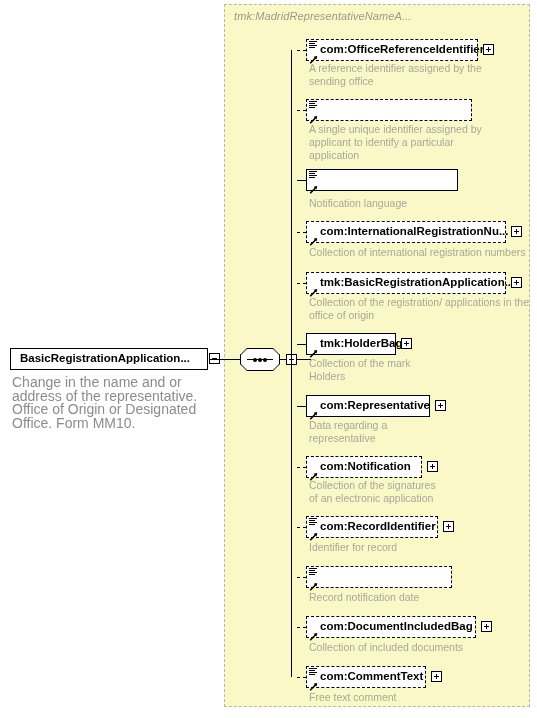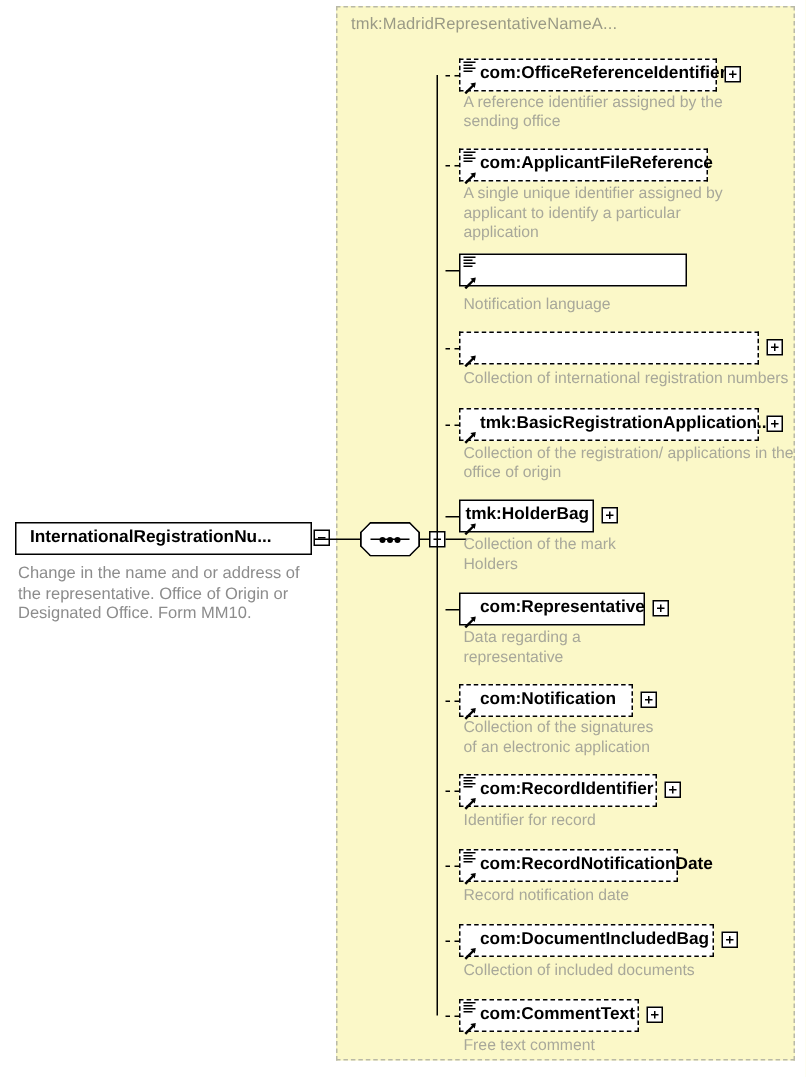--- a/index.html
+++ b/index.html
@@ -27,20 +27,21 @@
     box-sizing: border-box;
   }
   #group-title {
     position: absolute;
     left: 234px;
     top: 10px;
     font-size: 11px;
     color: #9a9a86;
     letter-spacing: 0.1px;
     white-space: nowrap;
+    font-style: italic;
   }
 
   
   #root-node {
     position: absolute;
     left: 10px;
     top: 348px;
     width: 198px;
     height: 22px;
   }
@@ -98,21 +99,21 @@
     left: 4px; top: 2px; width: 1px; height: 5px;
   }
   .plusbox.minus::after { display: none; }
 
   
   #root-annotation {
     position: absolute;
     left: 12px;
     top: 376px;
     width: 200px;
-    font-size: 11px;
+    font-size: 14px;
     color: #8c8c8c;
     line-height: 13.5px;
   }
 
   
   #sequence-node {
     position: absolute;
     left: 240px;
     top: 348px;
     width: 46px;
@@ -225,21 +226,21 @@
 </style>
 </head>
 <body>
 
 <div id="group-panel"></div>
 <div id="group-title">tmk:MadridRepresentativeNameA...</div>
 
 <div id="root-node">
   <div class="node-shadow" style="width:198px;"></div>
   <div class="node-box" style="width:198px;">
-    <span id="root-label" class="node-label">InternationalRegistrationNu...</span>
+    <span id="root-label" class="node-label">BasicRegistrationApplication...</span>
   </div>
   <div class="plusbox minus" style="left:199px; top:5px;"></div>
 </div>
 <div id="root-annotation">Change in the name and or address of the representative. Office of Origin or Designated Office. Form MM10.</div>
 
 <div class="line hline" style="left:210px; top:359px; width:30px;"></div>
 
 <div id="sequence-node">
   <div class="octagon-shadow"></div>
   <div class="octagon"></div>
@@ -287,21 +288,20 @@
         <span class="seq-glyph">
           <i></i>
           <i></i>
           <i></i>
           <i></i>
         </span>
         <span class="ref-arrow"><svg viewBox="0 0 9 9" width="9" height="9">
             <path d="M1.2 8.2 L7.4 2.0" stroke="#000" stroke-width="1.6" fill="none"></path>
             <path d="M8.2 1.0 L4.6 1.7 L7.5 4.6 Z" fill="#000"></path>
           </svg></span>
-        <span class="node-label">com:ApplicantFileReference</span>
       </div>
     </div>
     <div class="annotation" style="left:309px; top:123px; width:230px;">A single unique identifier assigned by
 applicant to identify a particular
 application</div>
     <div class="line hline" style="left:297px; top:180px; width:9px;"></div>
     <div class="child" style="left:306px; top:169px;">
       <div class="node-shadow" style="width:152px;"></div>
       <div class="node-box" style="width:152px;">
         <span class="seq-glyph">
@@ -318,20 +318,21 @@
     </div>
     <div class="annotation" style="left:309px; top:197px; width:230px;">Notification language</div>
     <div class="dline-h" style="left:297px; top:232px; width:9px;"></div>
     <div class="child" style="left:306px; top:221px;">
       <div class="node-shadow" style="width:200px;"></div>
       <div class="node-box optional" style="width:200px;">
         <span class="ref-arrow"><svg viewBox="0 0 9 9" width="9" height="9">
             <path d="M1.2 8.2 L7.4 2.0" stroke="#000" stroke-width="1.6" fill="none"></path>
             <path d="M8.2 1.0 L4.6 1.7 L7.5 4.6 Z" fill="#000"></path>
           </svg></span>
+        <span class="node-label">com:InternationalRegistrationNu...</span>
       </div>
       <div class="plusbox plus" style="left:205px; top:5px;"></div>
     </div>
     <div class="annotation" style="left:309px; top:246px; width:230px;">Collection of international registration numbers</div>
     <div class="dline-h" style="left:297px; top:283px; width:9px;"></div>
     <div class="child" style="left:306px; top:272px;">
       <div class="node-shadow" style="width:200px;"></div>
       <div class="node-box optional" style="width:200px;">
         <span class="ref-arrow"><svg viewBox="0 0 9 9" width="9" height="9">
             <path d="M1.2 8.2 L7.4 2.0" stroke="#000" stroke-width="1.6" fill="none"></path>
@@ -339,21 +340,21 @@
           </svg></span>
         <span class="node-label">tmk:BasicRegistrationApplication...</span>
       </div>
       <div class="plusbox plus" style="left:205px; top:5px;"></div>
     </div>
     <div class="annotation" style="left:309px; top:296px; width:230px;">Collection of the registration/ applications in the
 office of origin</div>
     <div class="line hline" style="left:297px; top:344px; width:9px;"></div>
     <div class="child" style="left:306px; top:333px;">
       <div class="node-shadow" style="width:90px;"></div>
-      <div class="node-box" style="width:90px;justify-content:center;">
+      <div class="node-box" style="width:90px;">
         <span class="ref-arrow"><svg viewBox="0 0 9 9" width="9" height="9">
             <path d="M1.2 8.2 L7.4 2.0" stroke="#000" stroke-width="1.6" fill="none"></path>
             <path d="M8.2 1.0 L4.6 1.7 L7.5 4.6 Z" fill="#000"></path>
           </svg></span>
         <span class="node-label">tmk:HolderBag</span>
       </div>
       <div class="plusbox plus" style="left:95px; top:5px;"></div>
     </div>
     <div class="annotation" style="left:309px; top:357px; width:230px;">Collection of the mark
 Holders</div>
@@ -411,21 +412,20 @@
         <span class="seq-glyph">
           <i></i>
           <i></i>
           <i></i>
           <i></i>
         </span>
         <span class="ref-arrow"><svg viewBox="0 0 9 9" width="9" height="9">
             <path d="M1.2 8.2 L7.4 2.0" stroke="#000" stroke-width="1.6" fill="none"></path>
             <path d="M8.2 1.0 L4.6 1.7 L7.5 4.6 Z" fill="#000"></path>
           </svg></span>
-        <span class="node-label">com:RecordNotificationDate</span>
       </div>
     </div>
     <div class="annotation" style="left:309px; top:591px; width:230px;">Record notification date</div>
     <div class="dline-h" style="left:297px; top:627px; width:9px;"></div>
     <div class="child" style="left:306px; top:616px;">
       <div class="node-shadow" style="width:170px;"></div>
       <div class="node-box optional" style="width:170px;">
         <span class="ref-arrow"><svg viewBox="0 0 9 9" width="9" height="9">
             <path d="M1.2 8.2 L7.4 2.0" stroke="#000" stroke-width="1.6" fill="none"></path>
             <path d="M8.2 1.0 L4.6 1.7 L7.5 4.6 Z" fill="#000"></path>

